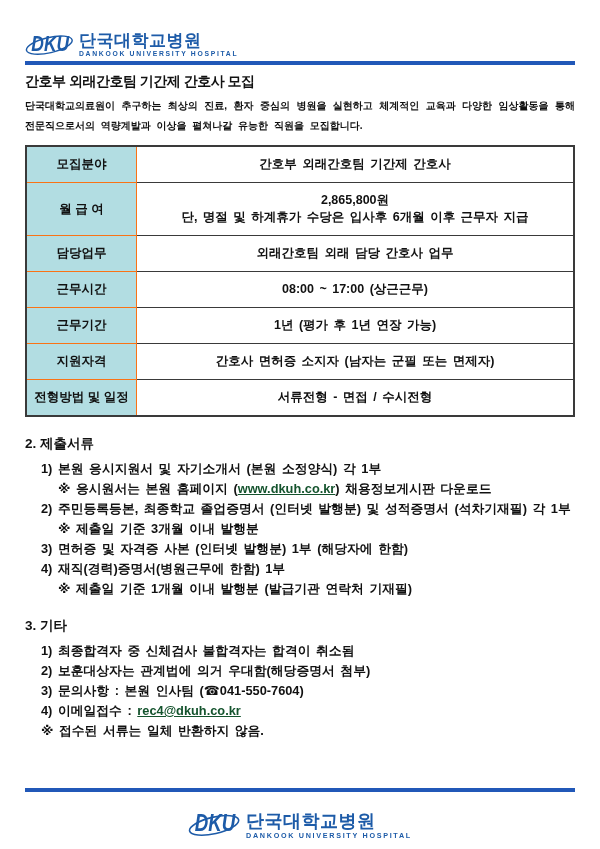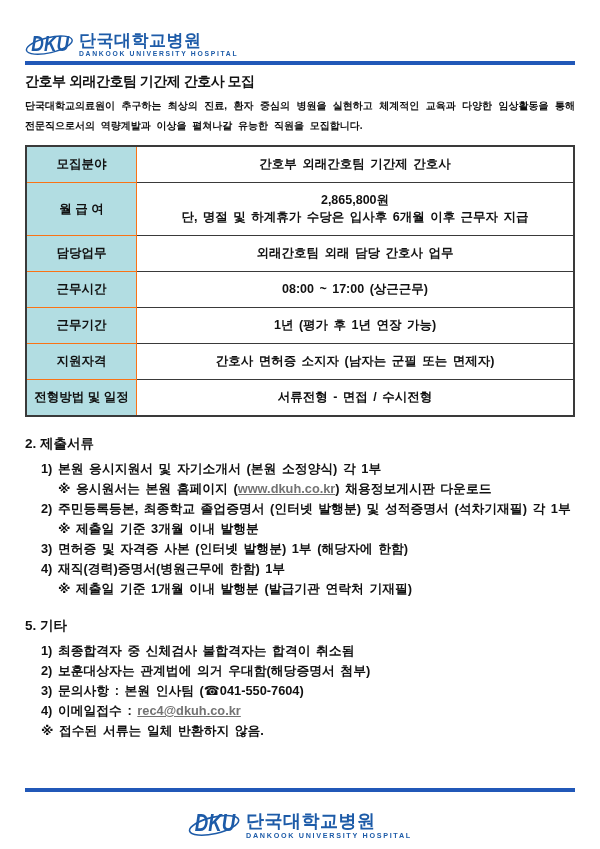--- a/index.html
+++ b/index.html
@@ -40,21 +40,21 @@
     border:1px solid #3a3a3a; text-align:center;
     font-size:12.5px; font-weight:600; padding:9px 6px; word-spacing:2px;
   }
   td.two-line { padding:6px 6px; line-height:17px; }
 
   
   .items { margin-top:6px; }
   .item { font-size:12.8px; font-weight:600; line-height:20px; padding-left:16px; word-spacing:2px; white-space:nowrap; }
   .item.sub { padding-left:33px; }
 
-  a.doc-link, .doc-link { color:#737373; text-decoration:underline; font-weight:700; cursor:pointer; }
+  a.doc-link, .doc-link { color:#14532d; text-decoration:underline; font-weight:700; cursor:pointer; }
 
   
   .footer { position:absolute; left:25px; right:25px; top:788px; }
   .footer-rule { height:4px; background:#2158b8; }
   .footer-logo-wrap { display:flex; justify-content:center; margin-top:13px; }
   .footer .logo-ko { font-size:18px; }
   .footer .logo-en { font-size:7.2px; }
 </style>
 </head>
 <body>
@@ -119,21 +119,21 @@
     <div class="items">
       <div class="item">1) 본원 응시지원서 및 자기소개서 (본원 소정양식) 각 1부</div>
       <div class="item sub"><span>※ 응시원서는 본원 홈페이지 (</span><a class="doc-link">www.dkuh.co.kr</a><span>) 채용정보게시판 다운로드</span></div>
       <div class="item">2) 주민등록등본, 최종학교 졸업증명서 (인터넷 발행분) 및 성적증명서 (석차기재필) 각 1부</div>
       <div class="item sub">※ 제출일 기준 3개월 이내 발행분</div>
       <div class="item">3) 면허증 및 자격증 사본 (인터넷 발행분) 1부 (해당자에 한함)</div>
       <div class="item">4) 재직(경력)증명서(병원근무에 한함) 1부</div>
       <div class="item sub">※ 제출일 기준 1개월 이내 발행분 (발급기관 연락처 기재필)</div>
     </div>
 
-    <div class="sec-heading">5. 기타</div>
+    <div class="sec-heading">3. 기타</div>
     <div class="items">
       <div class="item">1) 최종합격자 중 신체검사 불합격자는 합격이 취소됨</div>
       <div class="item">2) 보훈대상자는 관계법에 의거 우대함(해당증명서 첨부)</div>
       <div class="item">3) 문의사항 : 본원 인사팀 (☎041-550-7604)</div>
       <div class="item"><span>4) 이메일접수 : </span><a class="doc-link">rec4@dkuh.co.kr</a><span></span></div>
       <div class="item">※ 접수된 서류는 일체 반환하지 않음.</div>
     </div>
   </div>
 
   <div class="footer">

